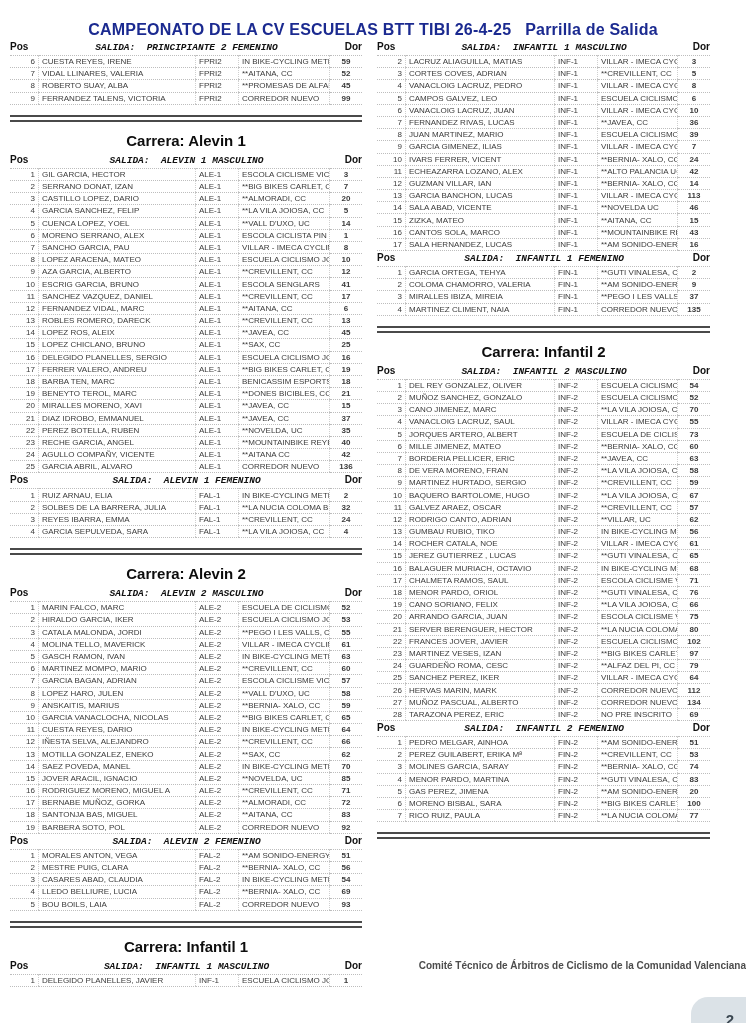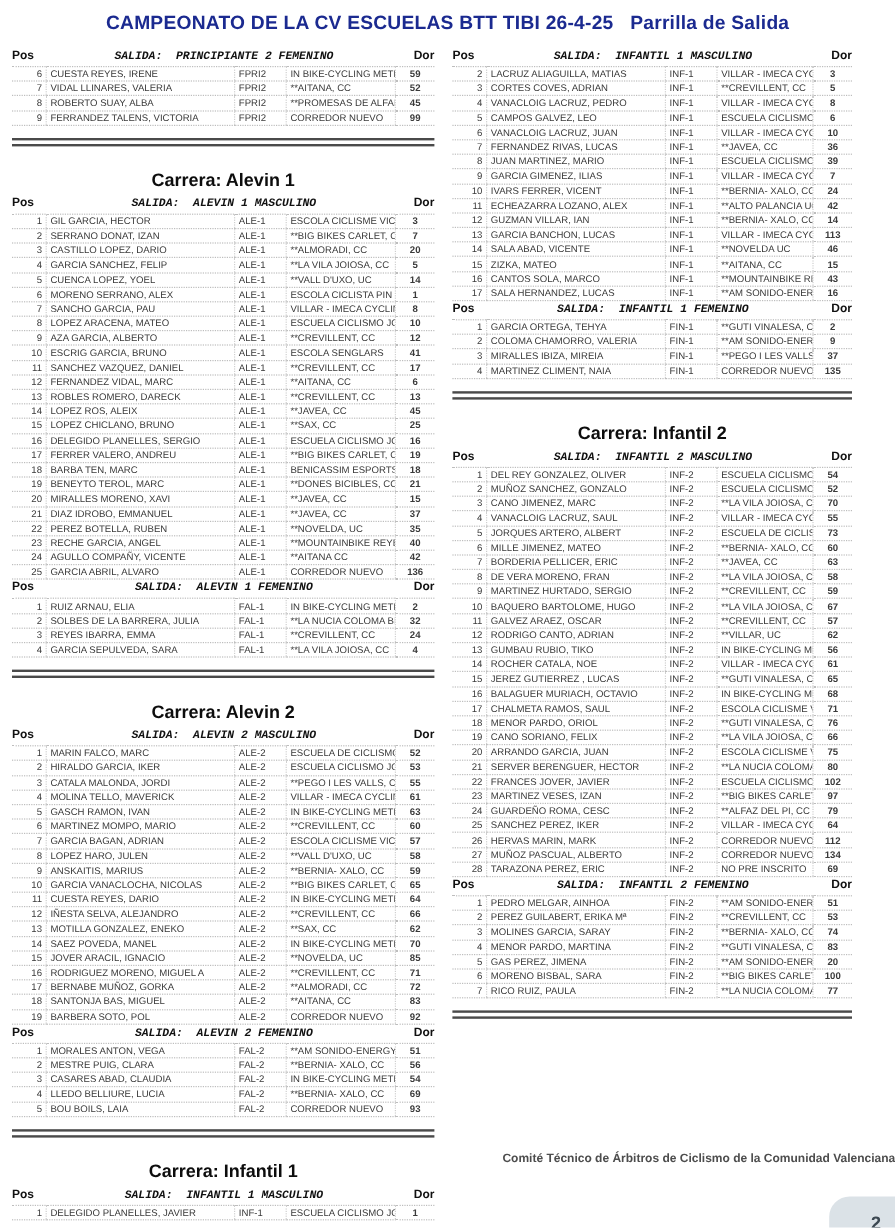--- a/index.html
+++ b/index.html
@@ -1,21 +1,21 @@
 <!DOCTYPE html>
 <html><head>
 <meta charset="utf-8">
 <style>
   html,body{margin:0;padding:0;}
   body{
     width:746px;height:1023px;background:#ffffff;overflow:hidden;position:relative;
     font-family:"Liberation Sans","DejaVu Sans",sans-serif;color:#2e2e2e;
   }
   .page-title{
-    position:absolute;top:11px;left:0;width:100%;text-align:center;
+    position:absolute;top:21px;left:0;width:100%;text-align:center;
     font-size:16px;font-weight:bold;color:#1b2a90;white-space:pre;letter-spacing:.2px;
   }
   .col{position:absolute;top:40px;}
   .col-left{left:10px;width:352px;}
   .col-right{left:377px;width:333px;}
 
   .sec-head{display:flex;justify-content:space-between;align-items:baseline;height:14px;margin-top:1px;}
   .sec-head .h-pos,.sec-head .h-dor{font-weight:bold;font-size:10px;color:#111;}
   .sec-head .h-salida{font-weight:bold;font-style:italic;font-size:9.5px;color:#111;white-space:pre;font-family:Liberation Mono, monospace;}
 
@@ -26,21 +26,21 @@
   }
   table.roster td + td{border-left:1px dotted #cfcfcf;}
   td.c-pos{width:22px;text-align:right;}
   td.c-name{width:150px;}
   td.c-cat{width:36px;}
   td.c-dor{width:26px;text-align:center;font-weight:bold;color:#222;}
   .col-right td.c-name{width:142px;}
 
   .race-title{
     text-align:center;font-weight:bold;font-size:15px;color:#0d0d0d;
-    margin:20px 0 5px;
+    margin:10px 0 5px;
   }
   .divider{
     height:3px;border-top:2px solid #4a4a4a;border-bottom:2px solid #4a4a4a;
     margin:10px 0;
   }
   .page-footer{
     position:absolute;top:960px;left:0;width:100%;text-align:right;
     font-size:10px;font-weight:bold;color:#4d4d4d;
   }
   .float-badge{

